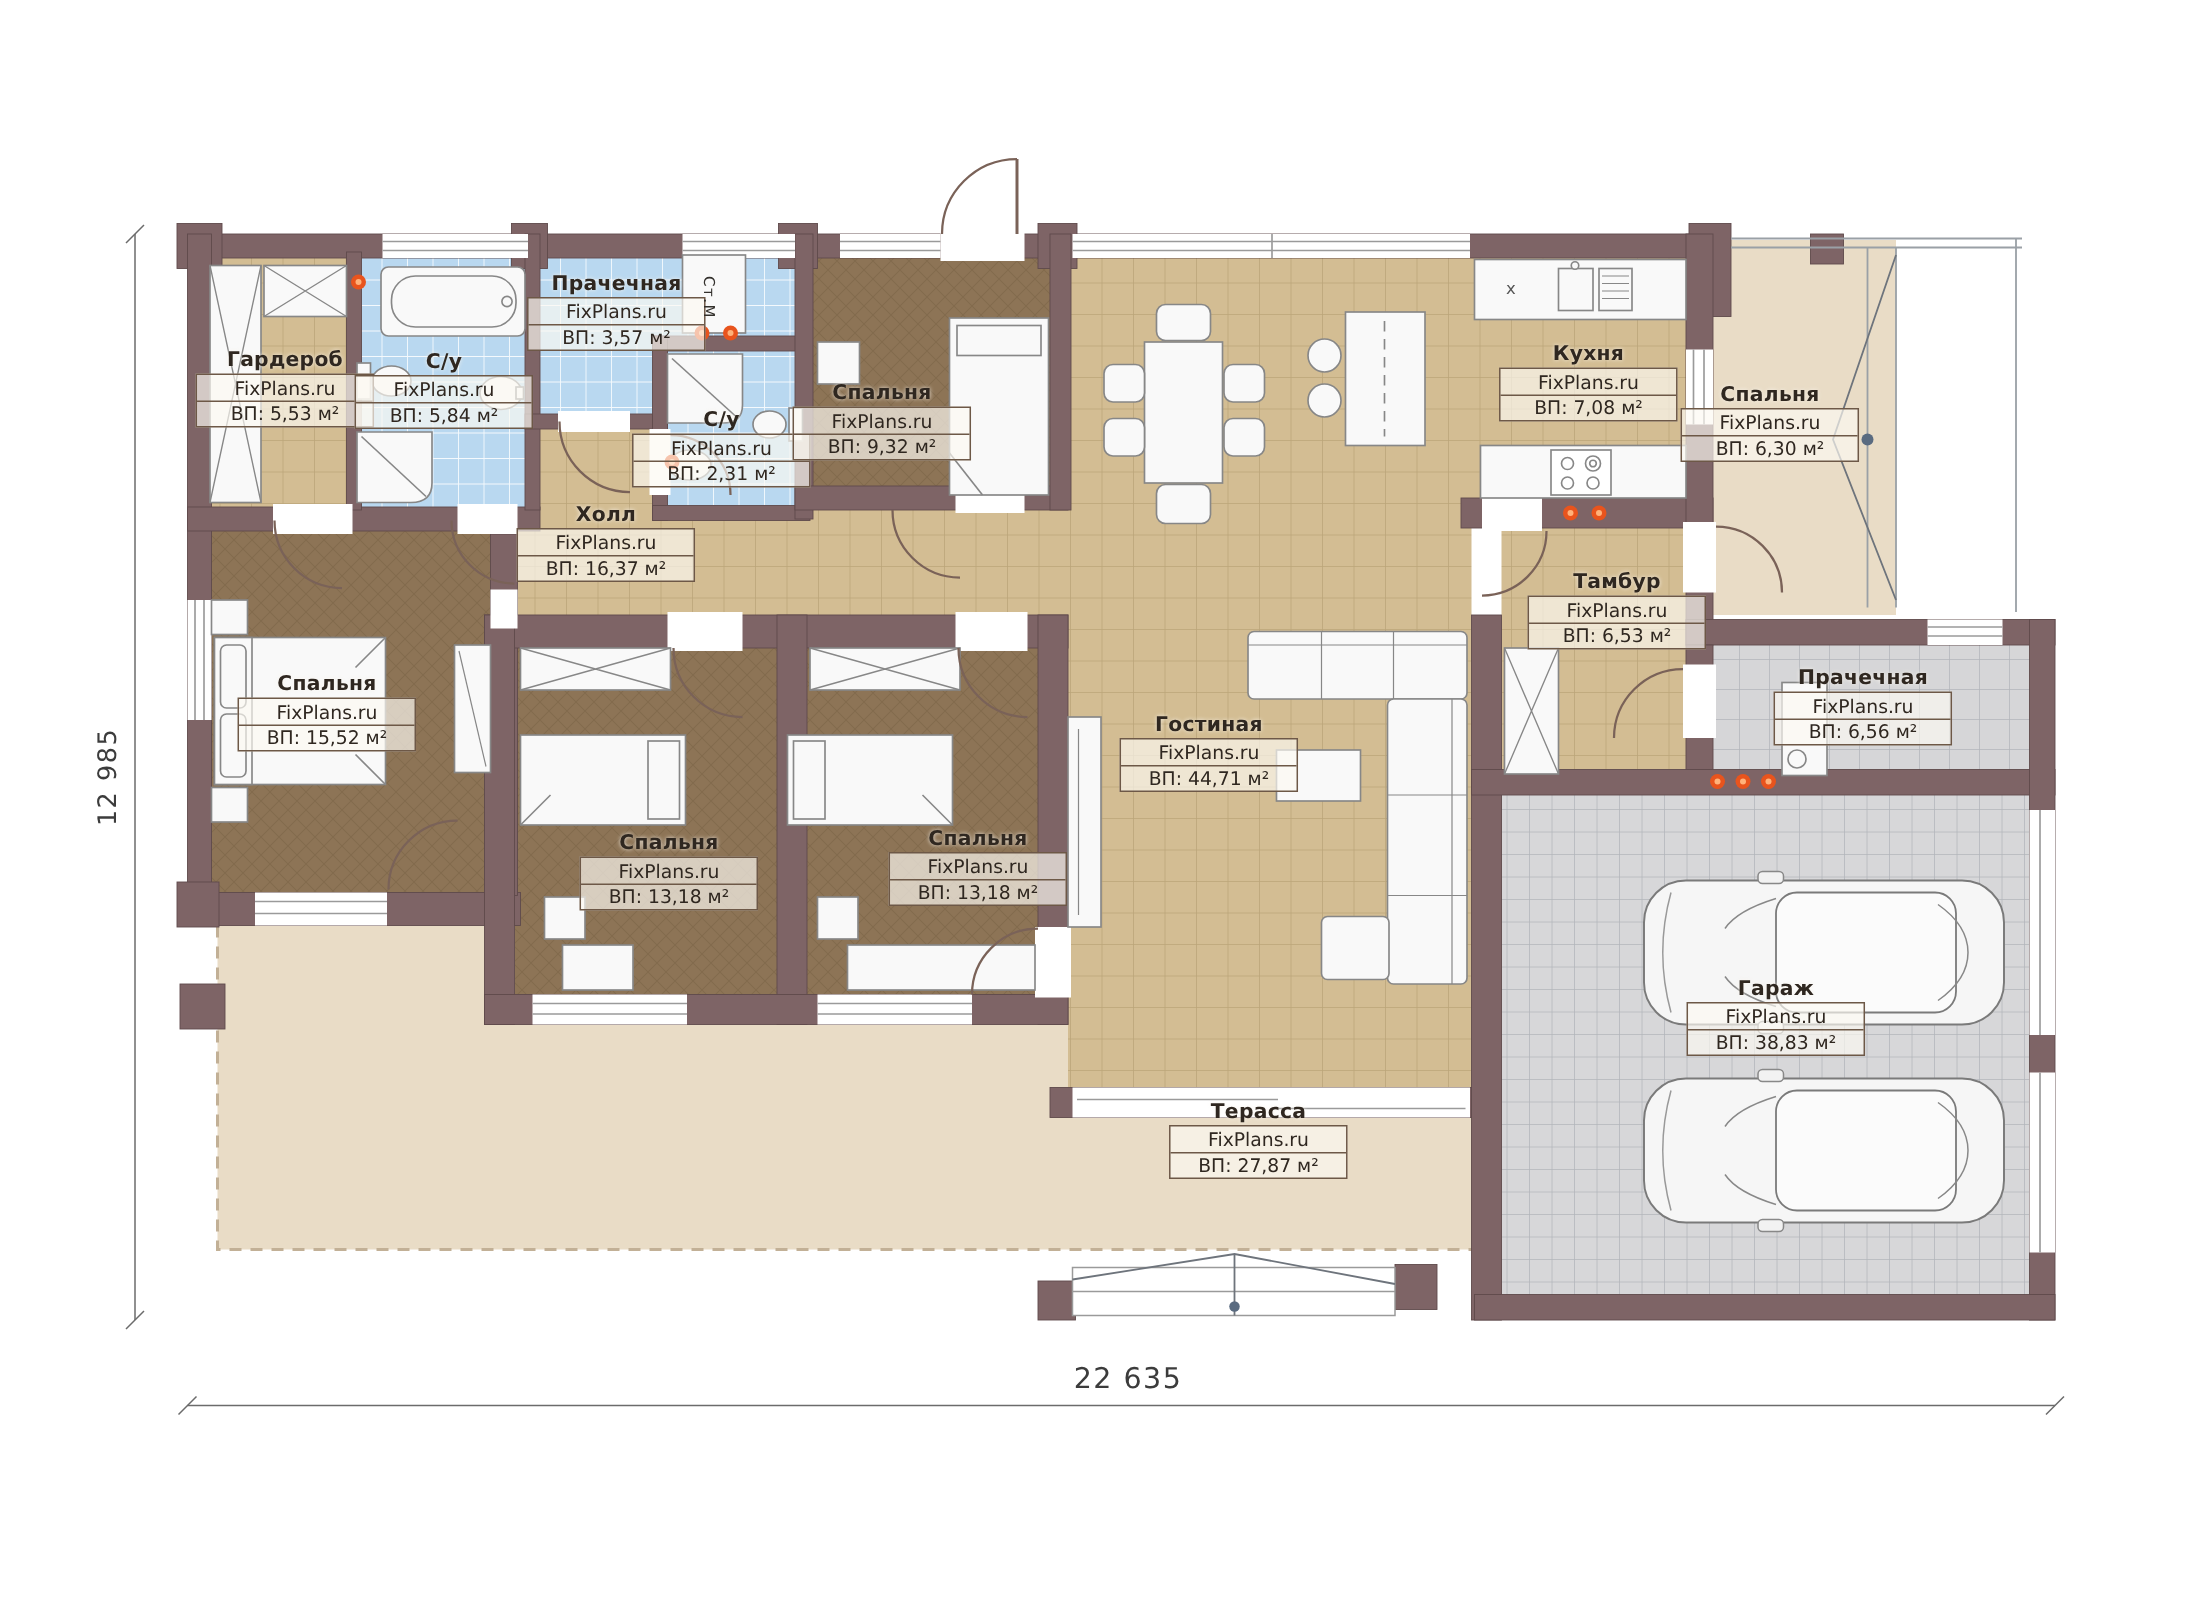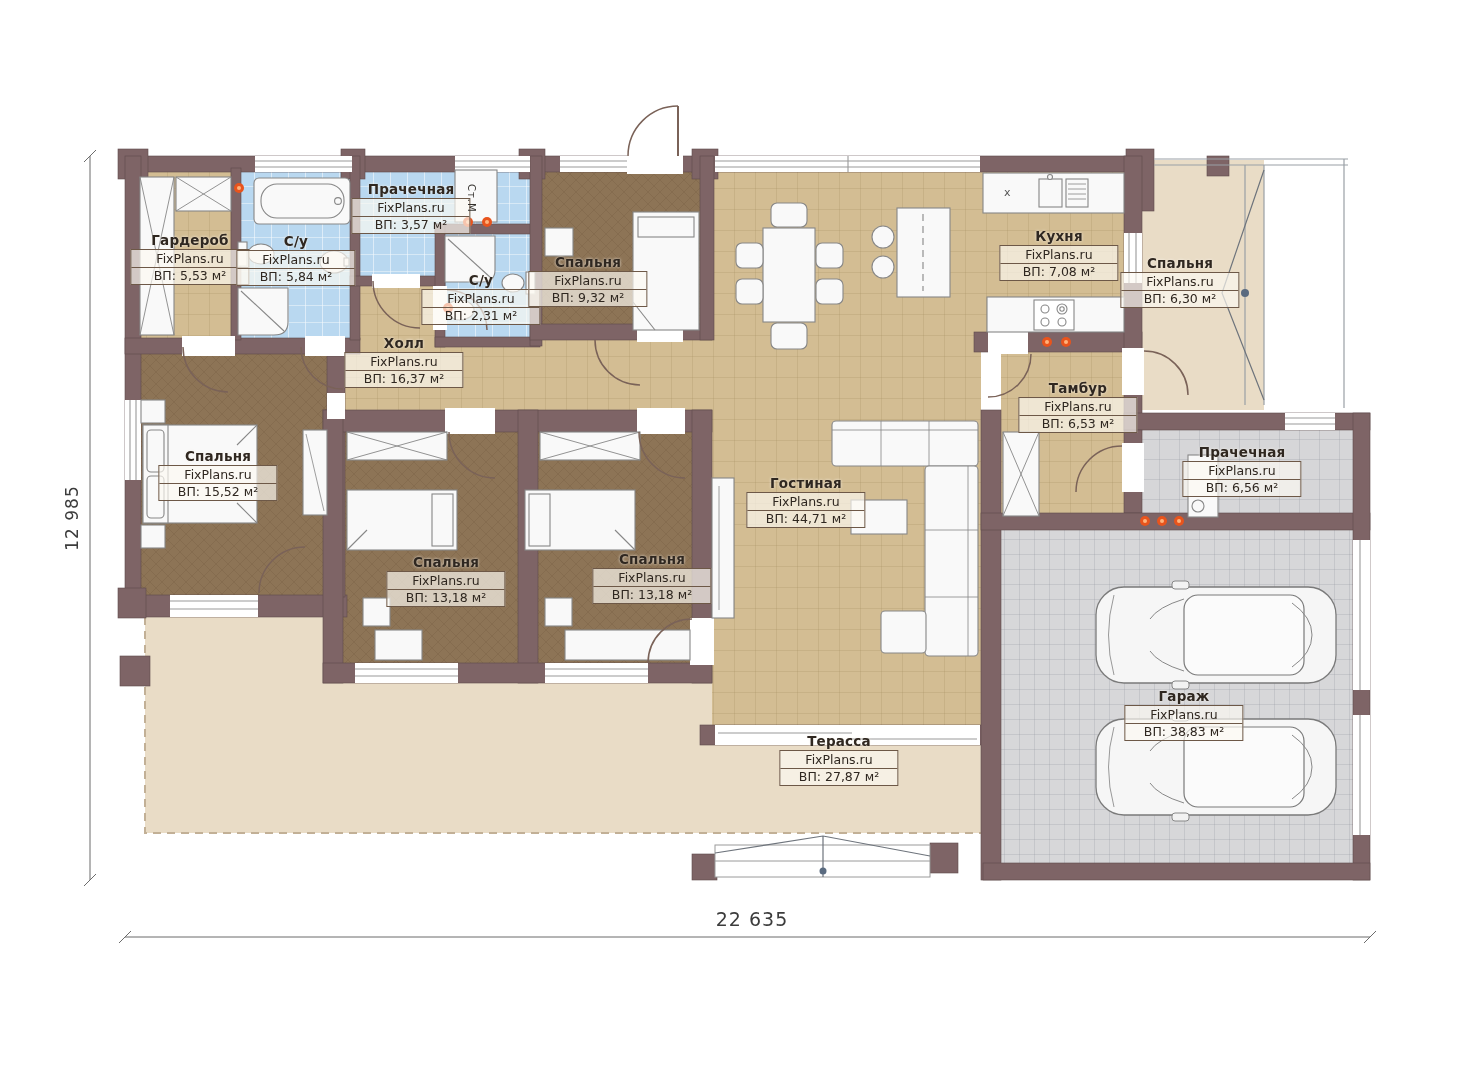--- a/index.html
+++ b/index.html
@@ -486,21 +486,21 @@
     <div class="area">ВП: 13,18 м²</div>
   </div>
 </div>
 <div class="room-label" style="left:652px;top:551px">
   <div class="room-name">Спальня</div>
   <div class="label-box">
     <div class="wm">FixPlans.ru</div>
     <div class="area">ВП: 13,18 м²</div>
   </div>
 </div>
-<div class="room-label" style="left:1184px;top:688px">
+<div class="room-label" style="left:1184px;top:651px">
   <div class="room-name">Гараж</div>
   <div class="label-box">
     <div class="wm">FixPlans.ru</div>
     <div class="area">ВП: 38,83 м²</div>
   </div>
 </div>
 <div class="room-label" style="left:839px;top:733px">
   <div class="room-name">Терасса</div>
   <div class="label-box">
     <div class="wm">FixPlans.ru</div>

